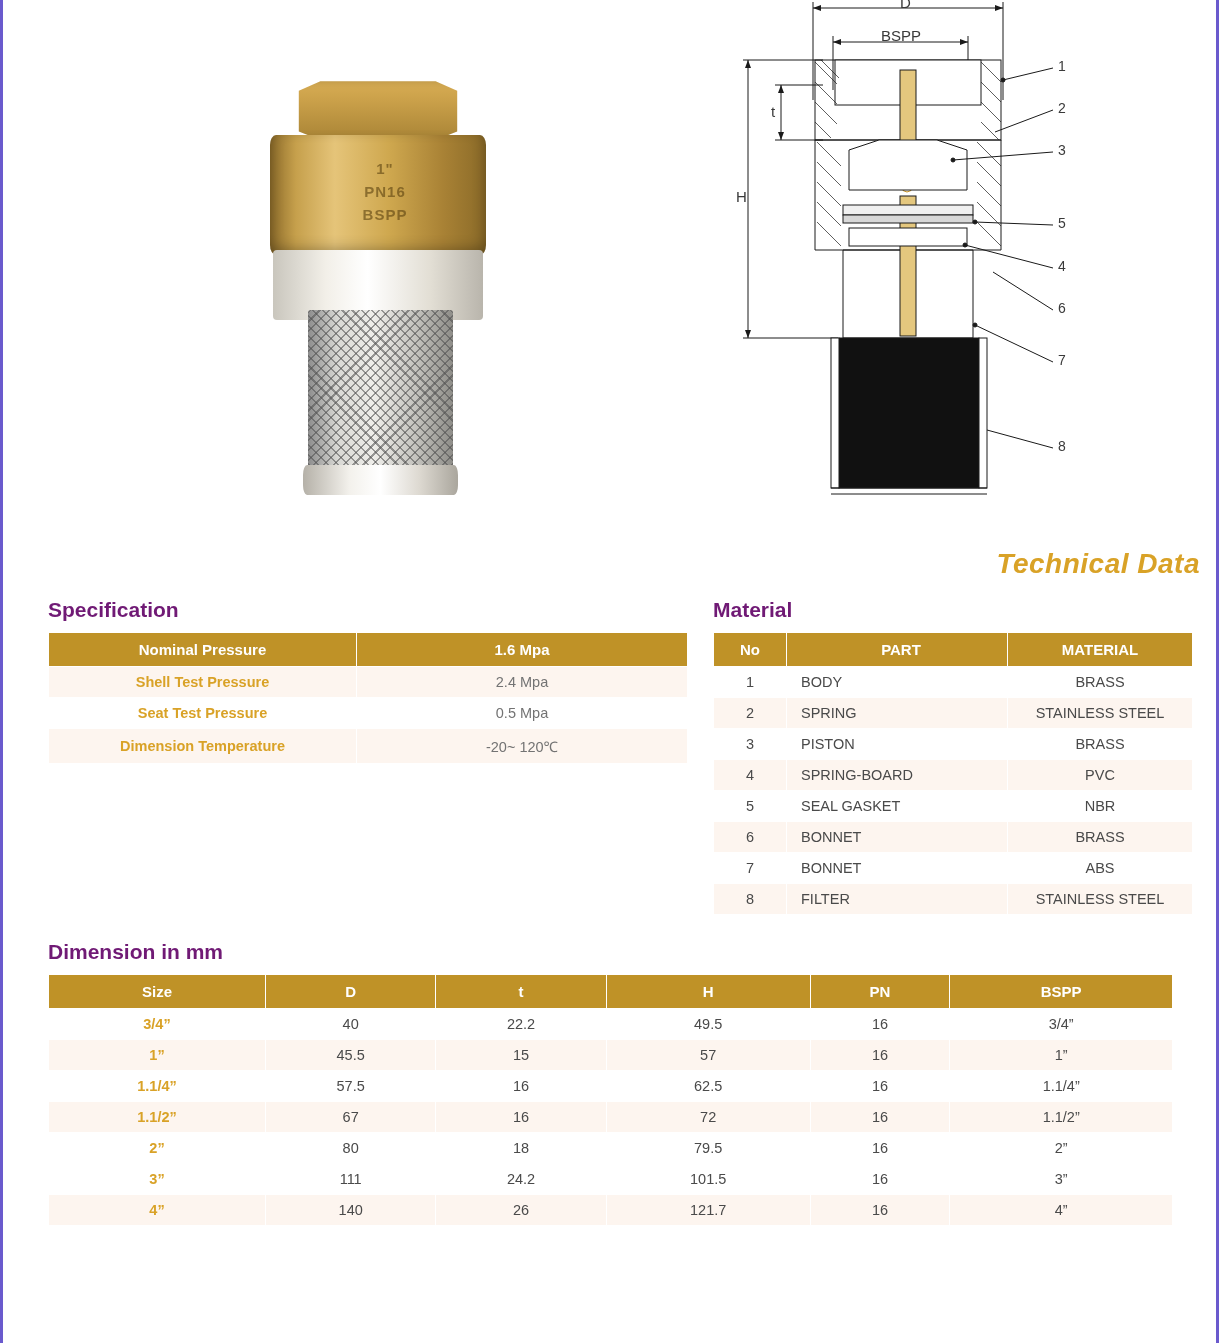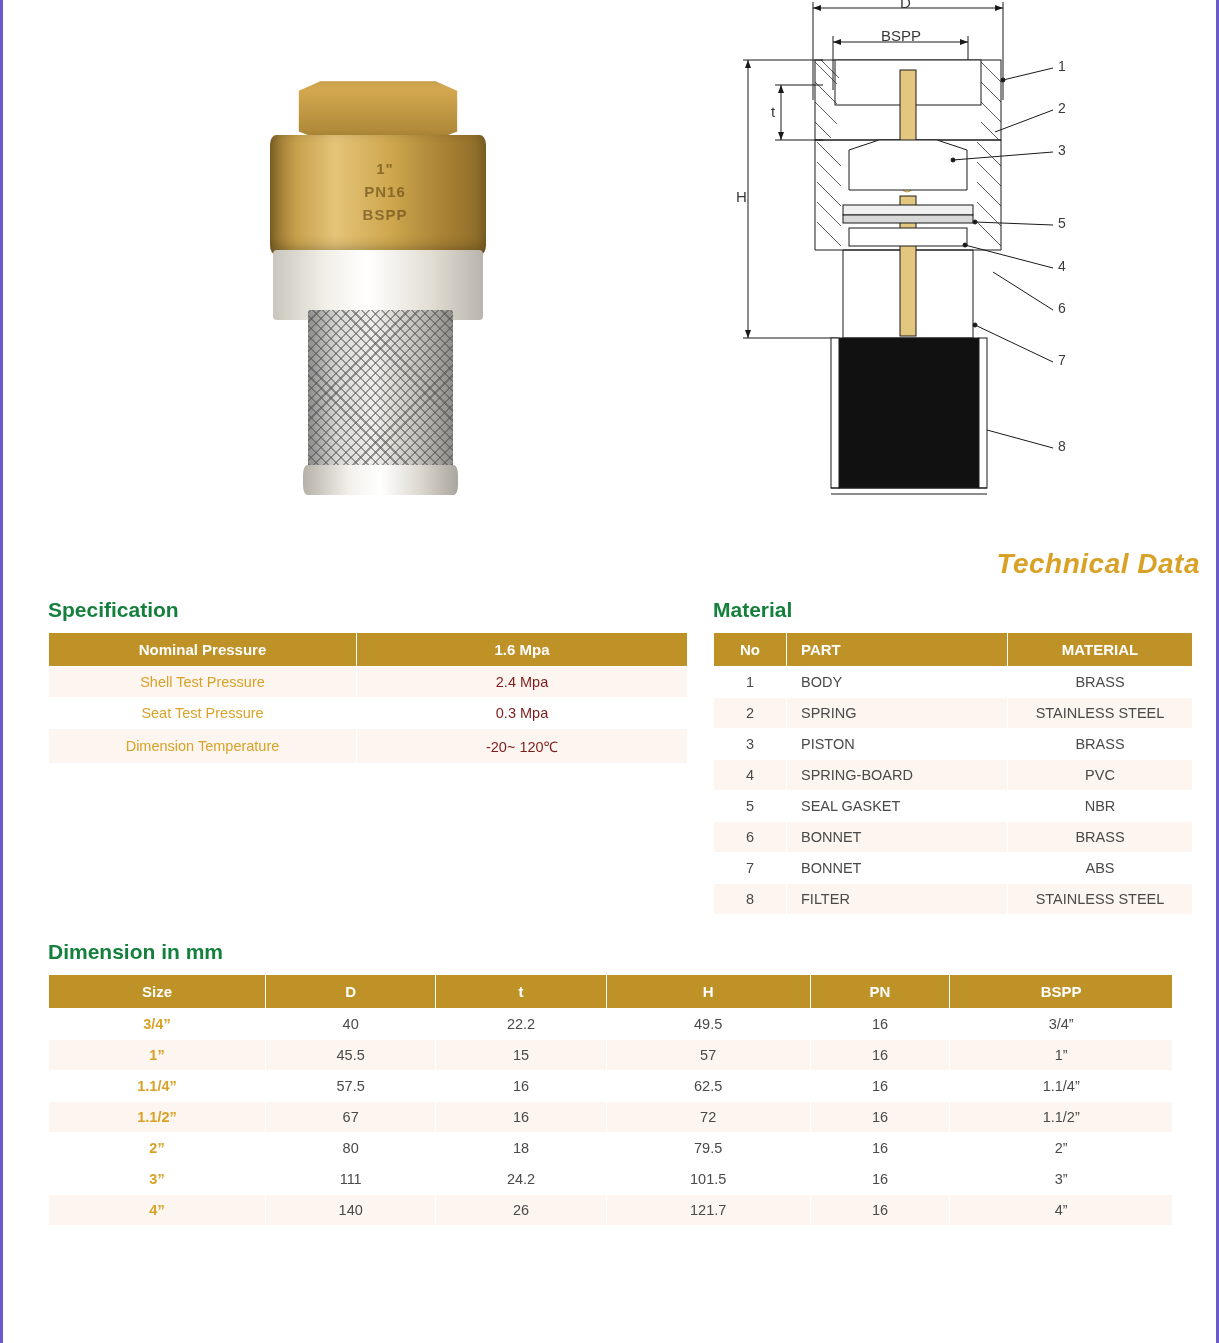--- a/index.html
+++ b/index.html
@@ -115,21 +115,21 @@
     font-weight: bold;
     font-style: italic;
     color: #d9a227;
     letter-spacing: 0.5px;
   }
 
   
   .section-title {
     font-size: 21px;
     font-weight: bold;
-    color: #15803d;
+    color: #701a75;
   }
 
   .spec-block {
     position: absolute;
     left: 45px;
     top: 598px;
     width: 640px;
   }
   .mat-block {
     position: absolute;
@@ -164,32 +164,32 @@
     border: 1px solid #ffffff;
     text-align: center;
     color: #4a4a4a;
   }
   tr.odd td { background: #fdf5ef; }
   tr.even td { background: #ffffff; }
 
   
   .spec-table td.label {
     color: #d9a227;
-    font-weight: normal;
+    font-weight: bold;
     width: 295px;
   }
   .spec-table th.val { background: #bf9227; }
-  .spec-table td.value { color: #7f1d1d; margin-left: 41px; }
+  .spec-table td.value { color: #737373; margin-left: 41px; }
   .spec-table th.head-left {
   }
 
   
   .mat-table td.no { width: 60px; }
   .mat-table td.part { text-align: left; padding-left: 14px; width: 200px; }
-  .mat-table th.part-h { text-align: left; padding-left: 14px; }
+  .mat-table th.part-h { text-align: center; padding-left: 14px; }
 
   
   .dim-table td.size { color: #d9a227; font-weight: bold; }
 </style>
 </head>
 <body>
 
 <div class="top-area">
 
   <div class="photo">
@@ -308,21 +308,21 @@
         <tr>
           <th class="head-left">Nominal Pressure</th>
           <th class="val">1.6 Mpa</th>
         </tr>
         <tr class="odd">
           <td class="label">Shell Test Pressure</td>
           <td class="value">2.4 Mpa</td>
         </tr>
         <tr class="even">
           <td class="label">Seat Test Pressure</td>
-          <td class="value">0.3 Mpa</td>
+          <td class="value">0.5 Mpa</td>
         </tr>
         <tr class="odd">
           <td class="label">Dimension Temperature</td>
           <td class="value">-20~ 120℃</td>
         </tr>
       </tbody>
   </table>
 </div>
 
 <div class="mat-block">

